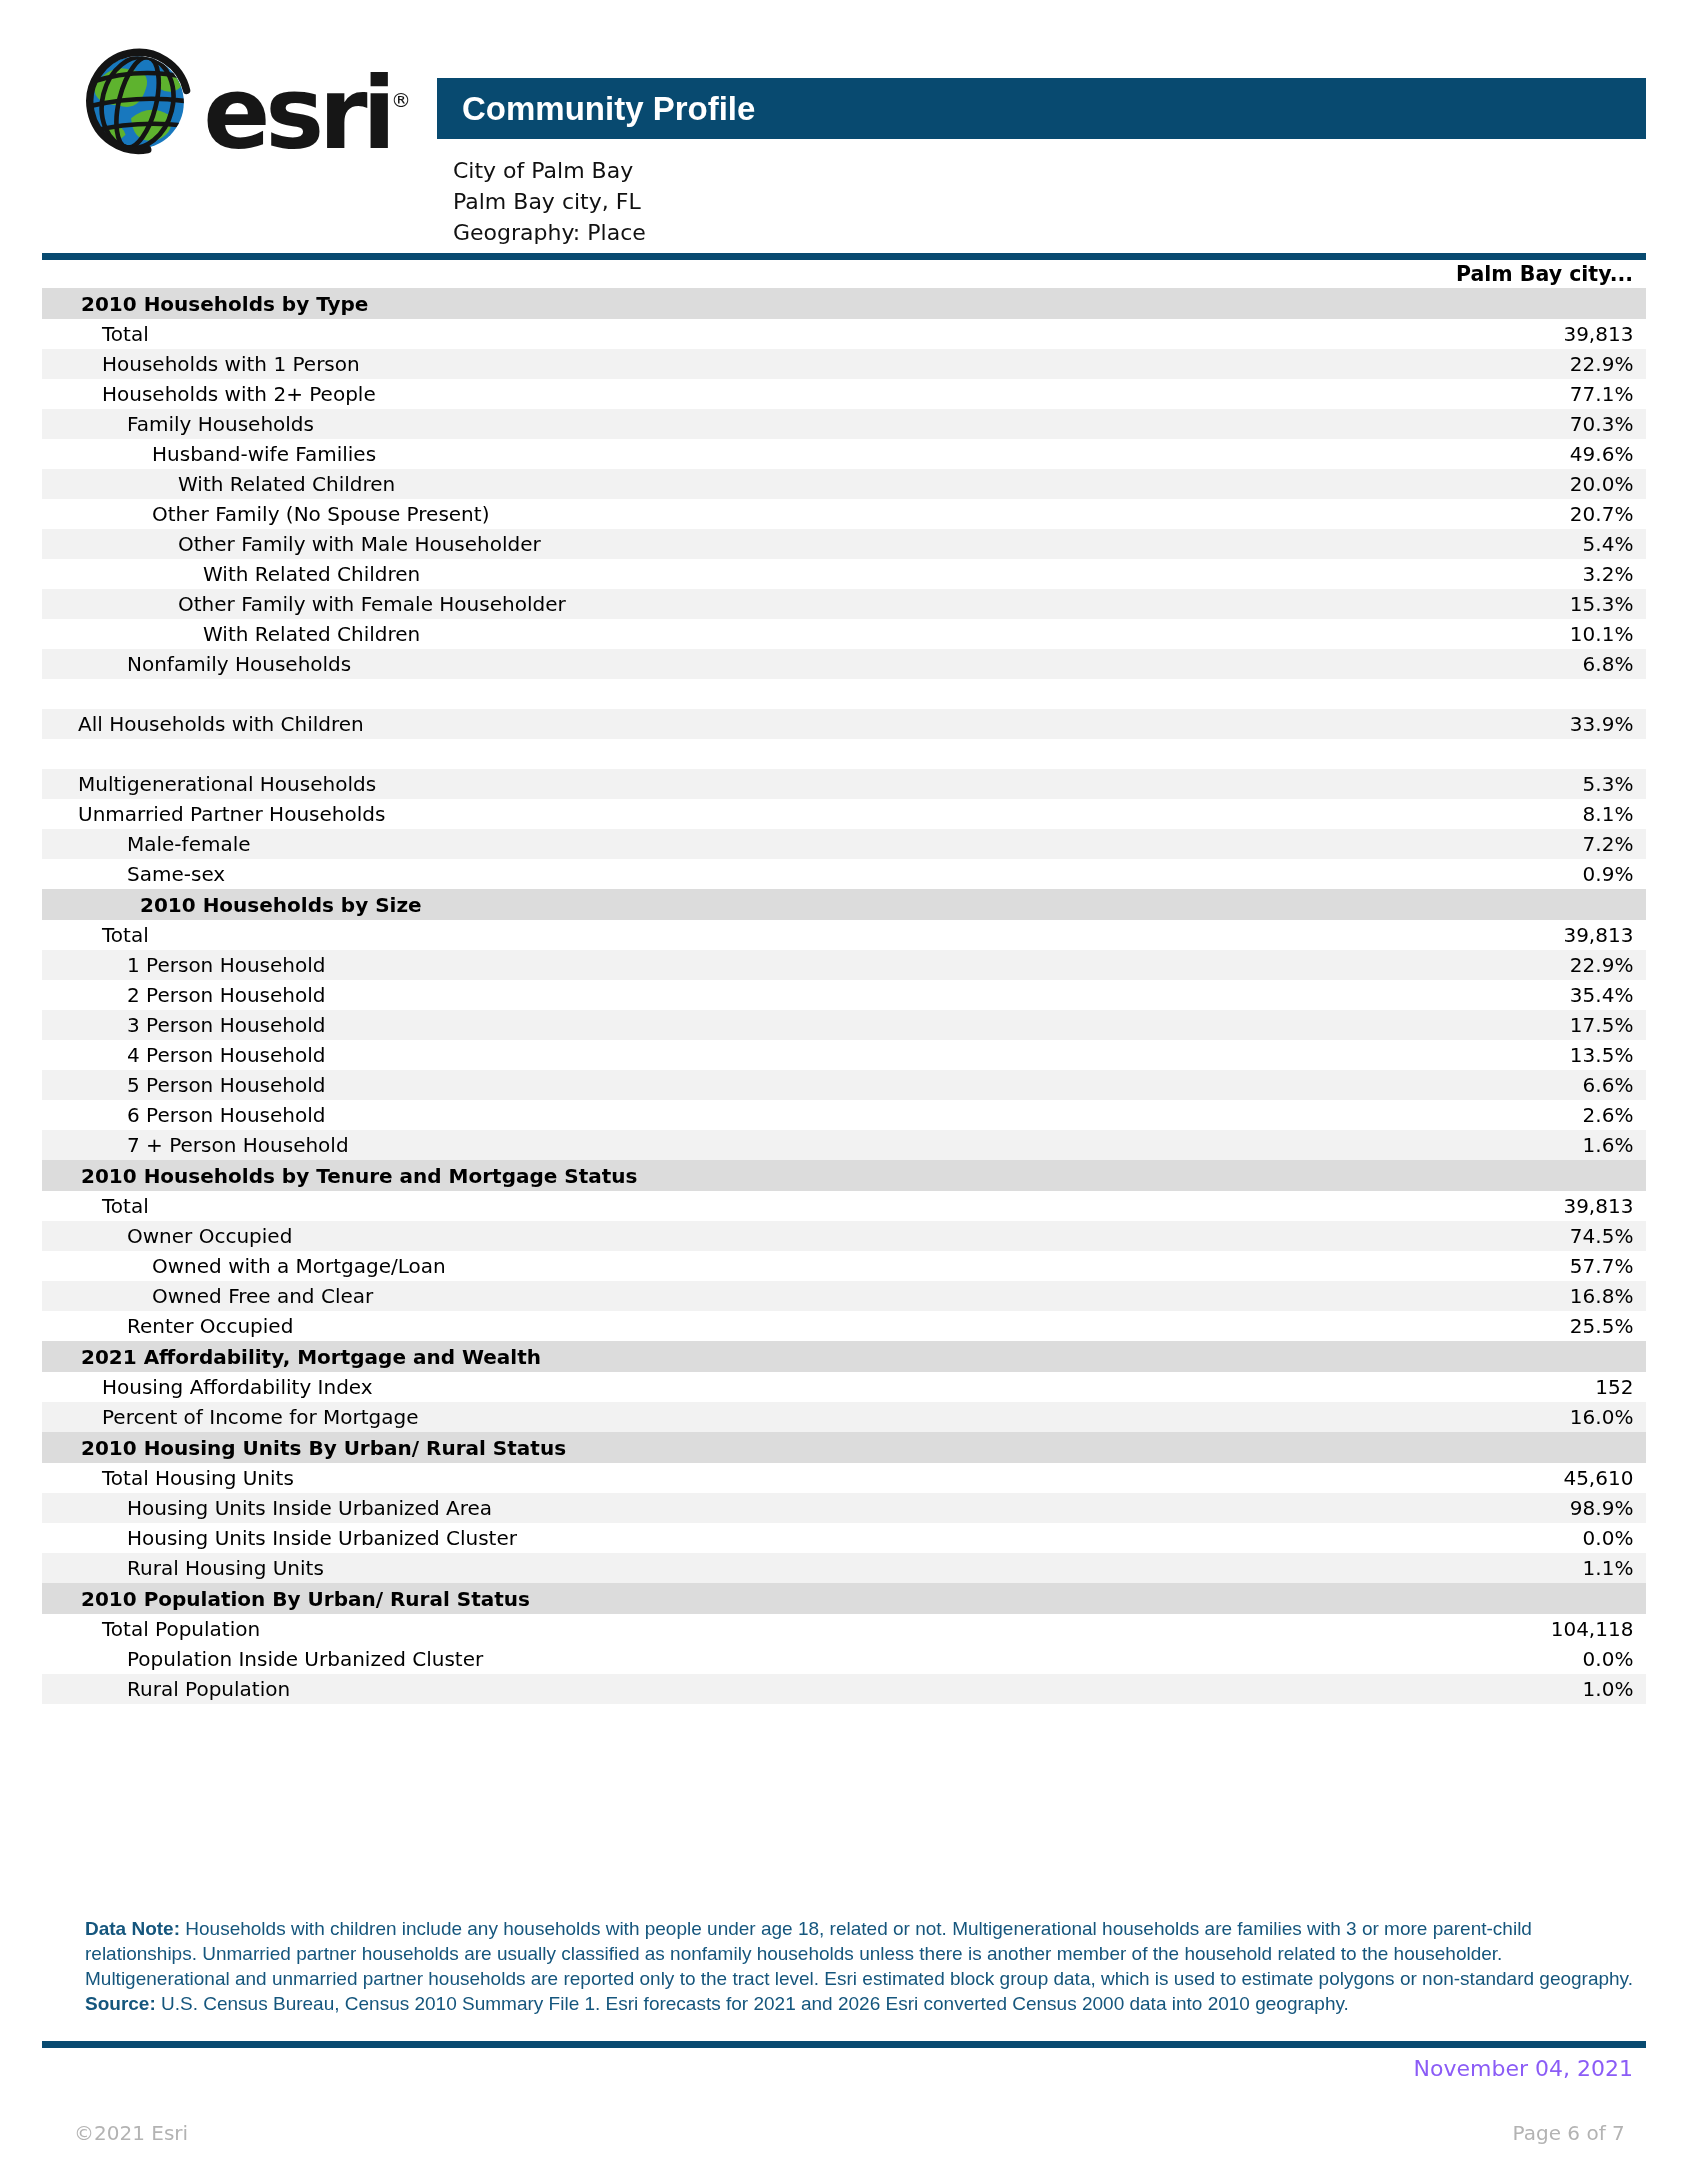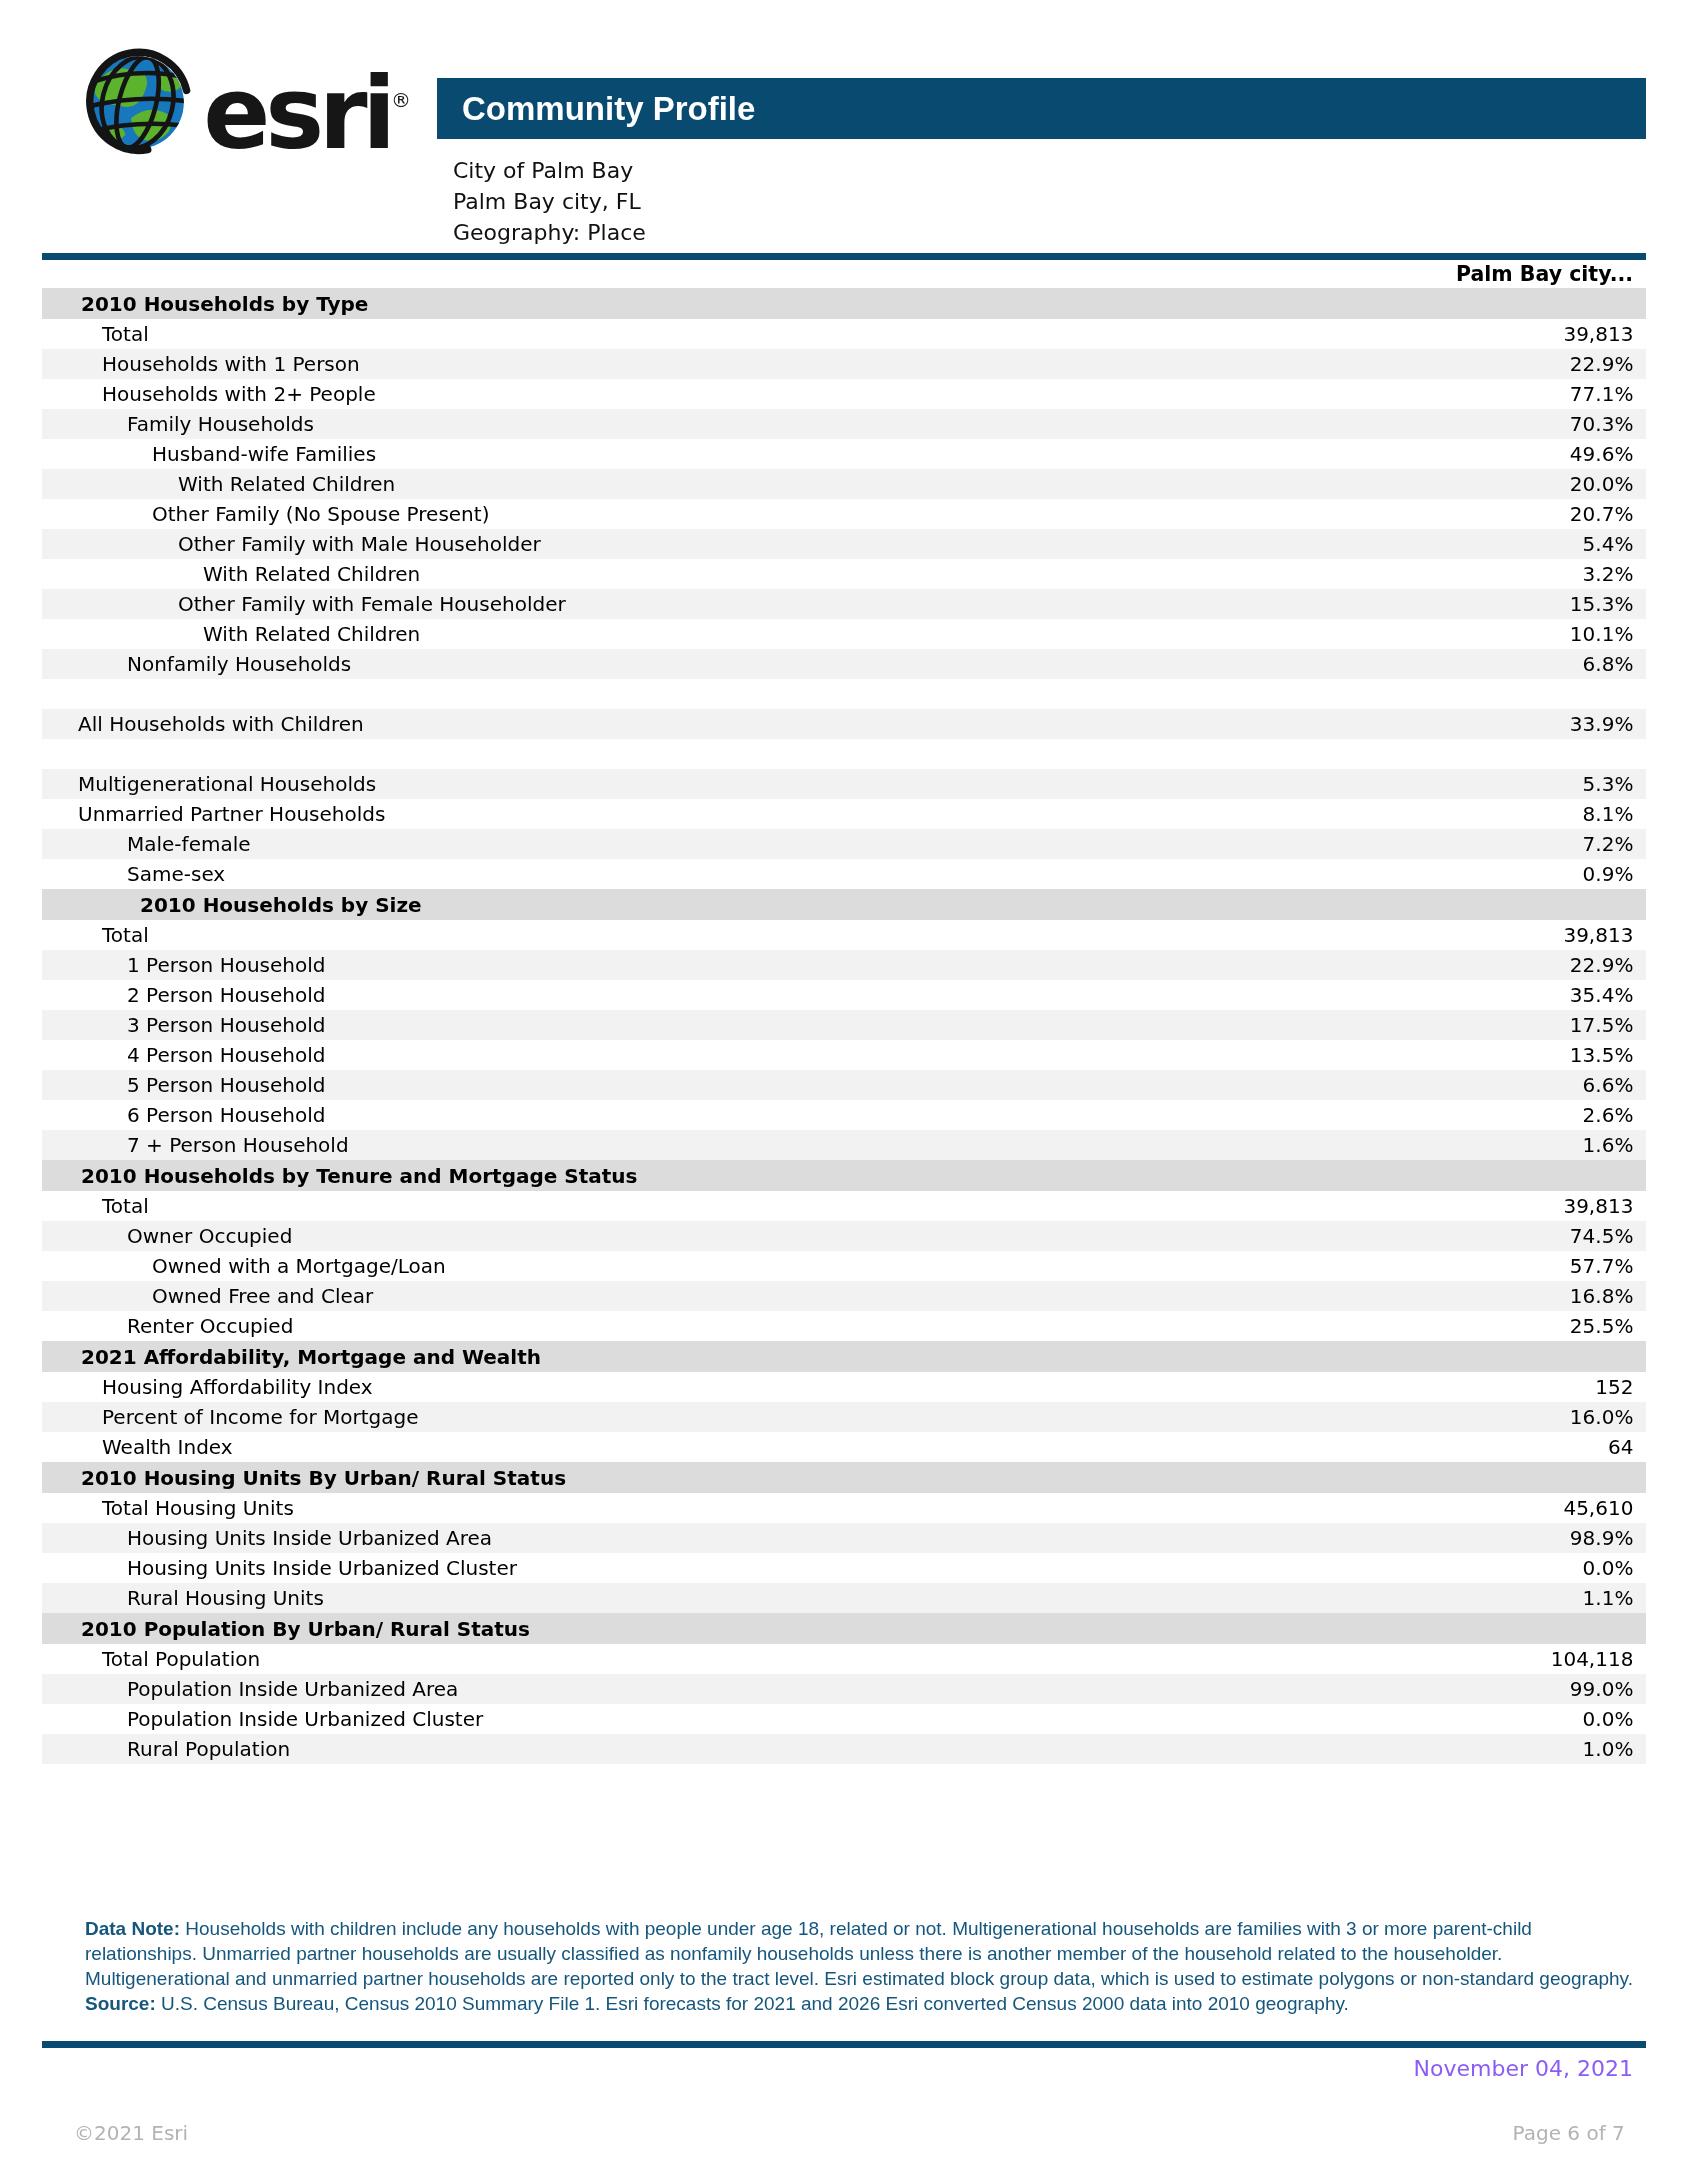--- a/index.html
+++ b/index.html
@@ -258,24 +258,20 @@
       </div>
       <div class="row section">2021 Affordability, Mortgage and Wealth</div>
       <div class="row">
         <span class="label ind-1">Housing Affordability Index</span>
         <span class="value">152</span>
       </div>
       <div class="row alt">
         <span class="label ind-1">Percent of Income for Mortgage</span>
         <span class="value">16.0%</span>
       </div>
-      <div class="row">
-        <span class="label ind-1">Wealth Index</span>
-        <span class="value">64</span>
-      </div>
       <div class="row section">2010 Housing Units By Urban/ Rural Status</div>
       <div class="row">
         <span class="label ind-1">Total Housing Units</span>
         <span class="value">45,610</span>
       </div>
       <div class="row alt">
         <span class="label ind-2">Housing Units Inside Urbanized Area</span>
         <span class="value">98.9%</span>
       </div>
       <div class="row">
@@ -283,24 +279,20 @@
         <span class="value">0.0%</span>
       </div>
       <div class="row alt">
         <span class="label ind-2">Rural Housing Units</span>
         <span class="value">1.1%</span>
       </div>
       <div class="row section">2010 Population By Urban/ Rural Status</div>
       <div class="row">
         <span class="label ind-1">Total Population</span>
         <span class="value">104,118</span>
-      </div>
-      <div class="row alt">
-        <span class="label ind-2">Population Inside Urbanized Area</span>
-        <span class="value">99.0%</span>
       </div>
       <div class="row">
         <span class="label ind-2">Population Inside Urbanized Cluster</span>
         <span class="value">0.0%</span>
       </div>
       <div class="row alt">
         <span class="label ind-2">Rural Population</span>
         <span class="value">1.0%</span>
       </div>
     </div>

